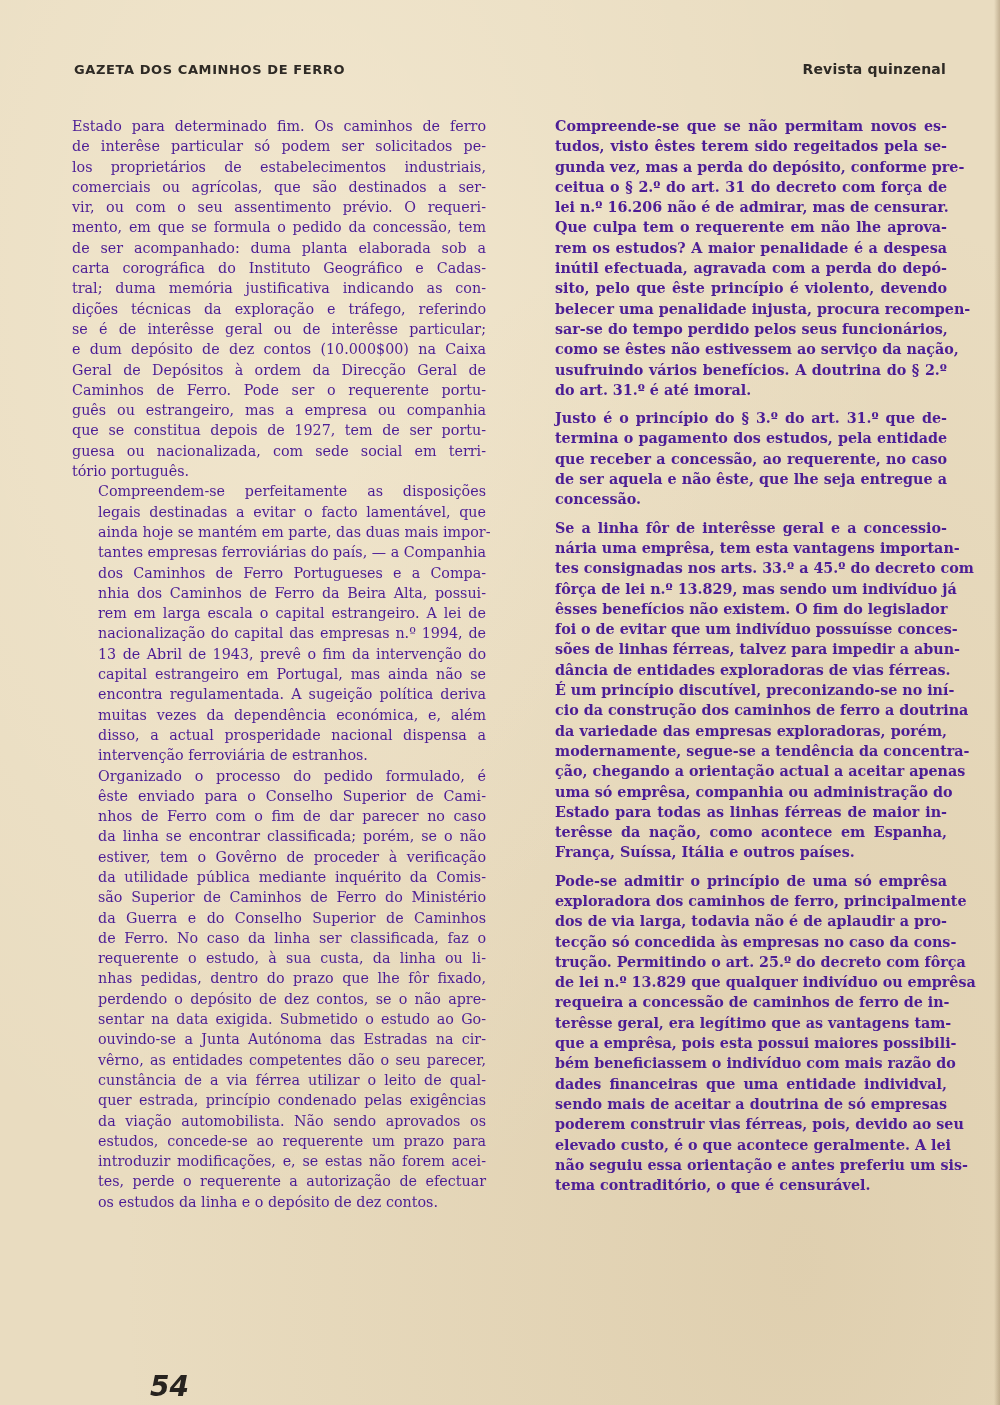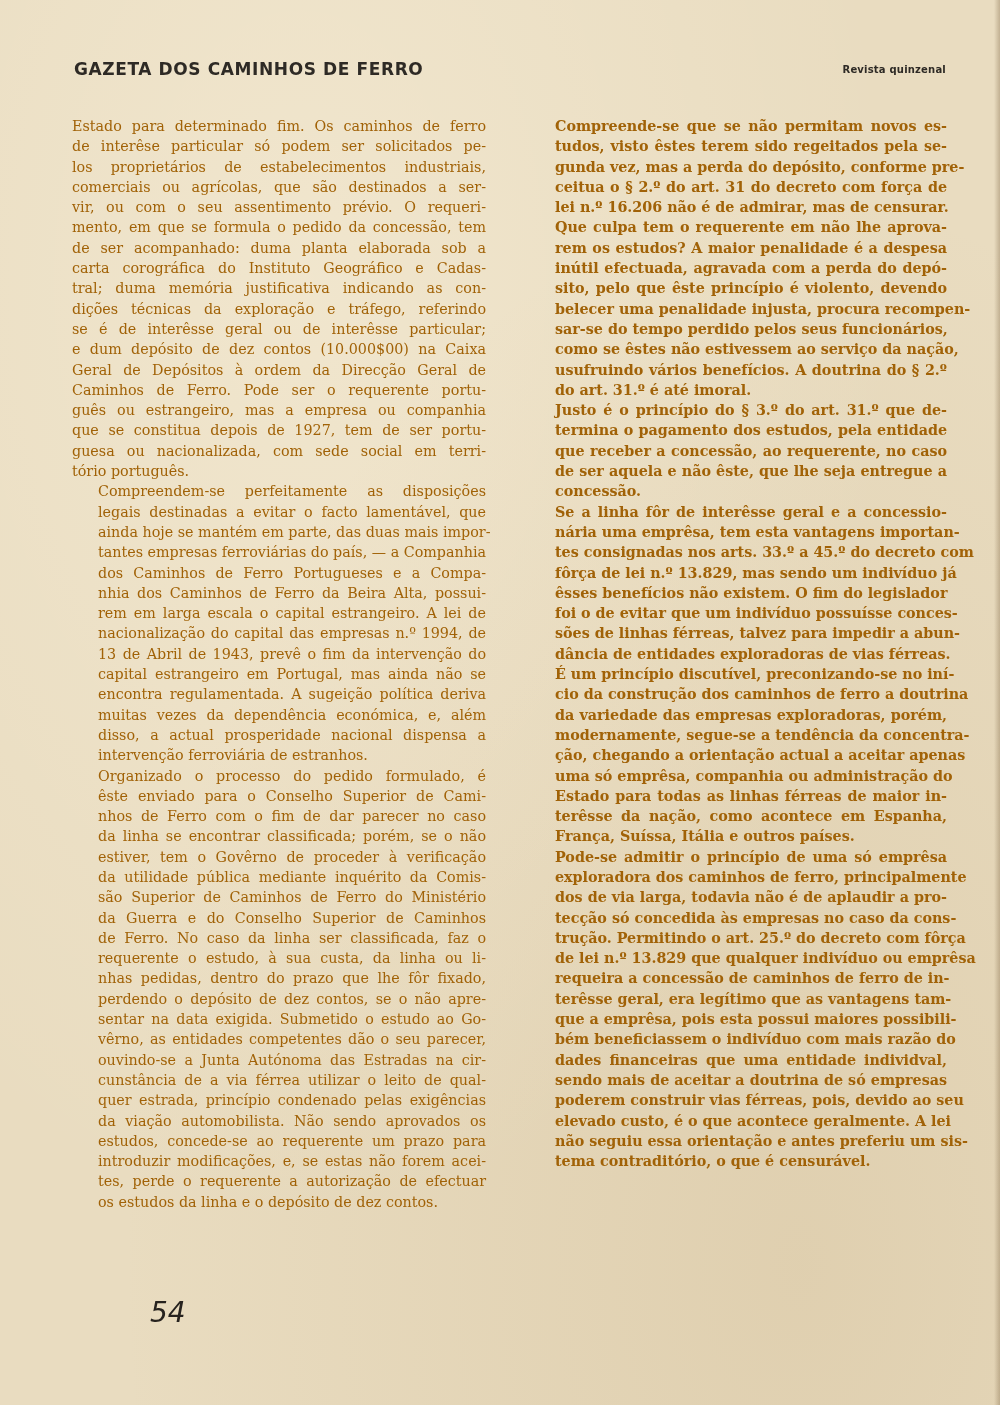--- a/index.html
+++ b/index.html
@@ -15,39 +15,39 @@
     .page-edge {
       position: absolute; right: 0; top: 0; width: 6px; height: 1405px;
       background: linear-gradient(to right, rgba(0,0,0,0), rgba(120,95,60,0.35));
     }
     .running-head {
       position: absolute; top: 56px; left: 74px; width: 872px; height: 26px;
       display: flex; justify-content: space-between; align-items: center;
       font-family: "DejaVu Sans", sans-serif; font-weight: bold;
       color: #2e2a25;
     }
-    .running-head .title { font-size: 17px; letter-spacing: 0.6px; }
-    .running-head .sub { font-size: 10px; letter-spacing: 0.2px; }
+    .running-head .title { font-size: 13px; letter-spacing: 0.6px; }
+    .running-head .sub { font-size: 14px; letter-spacing: 0.2px; }
     .col {
       position: absolute; top: 116px; width: 414px;
       font-family: "DejaVu Serif", serif;
       font-size: 14.3px; line-height: 20.3px;
       text-align: justify; hyphens: manual;
-      color: #a16207;
+      color: #4c1d95;
     }
     .col.left { left: 72px; }
     .col.right { left: 529px; width: 418px; font-weight: bold; }
     .col p { margin: 0; text-indent: 26px; }
     .col p.first { text-indent: 0; }
-    .col p.gap { margin-top: 0; }
+    .col p.gap { margin-top: 8px; }
     .line { display: block; text-align: justify; text-align-last: justify; white-space: nowrap; }
     .line.last { text-align-last: left; }
     .folio {
-      position: absolute; left: 150px; top: 1296px;
-      font-family: "DejaVu Sans", sans-serif; font-weight: normal; font-style: italic;
+      position: absolute; left: 150px; top: 1370px;
+      font-family: "DejaVu Sans", sans-serif; font-weight: bold; font-style: italic;
       font-size: 28px; color: #27231f;
     }
   </style>
 </head>
 <body>
 
 <div class="page-edge"></div>
 
 <header class="running-head">
   <span class="title">GAZETA DOS CAMINHOS DE FERRO</span>
@@ -98,22 +98,22 @@
       <span class="line">da linha se encontrar classificada; porém, se o não</span>
       <span class="line">estiver, tem o Govêrno de proceder à verificação</span>
       <span class="line">da utilidade pública mediante inquérito da Comis-</span>
       <span class="line">são Superior de Caminhos de Ferro do Ministério</span>
       <span class="line">da Guerra e do Conselho Superior de Caminhos</span>
       <span class="line">de Ferro. No caso da linha ser classificada, faz o</span>
       <span class="line">requerente o estudo, à sua custa, da linha ou li-</span>
       <span class="line">nhas pedidas, dentro do prazo que lhe fôr fixado,</span>
       <span class="line">perdendo o depósito de dez contos, se o não apre-</span>
       <span class="line">sentar na data exigida. Submetido o estudo ao Go-</span>
+      <span class="line">ouvindo-se a Junta Autónoma das Estradas na cir-</span>
       <span class="line">vêrno, as entidades competentes dão o seu parecer,</span>
-      <span class="line">ouvindo-se a Junta Autónoma das Estradas na cir-</span>
       <span class="line">cunstância de a via férrea utilizar o leito de qual-</span>
       <span class="line">quer estrada, princípio condenado pelas exigências</span>
       <span class="line">da viação automobilista. Não sendo aprovados os</span>
       <span class="line">estudos, concede-se ao requerente um prazo para</span>
       <span class="line">introduzir modificações, e, se estas não forem acei-</span>
       <span class="line">tes, perde o requerente a autorização de efectuar</span>
       <span class="line last">os estudos da linha e o depósito de dez contos.</span>
     </p>
 </article>
 

